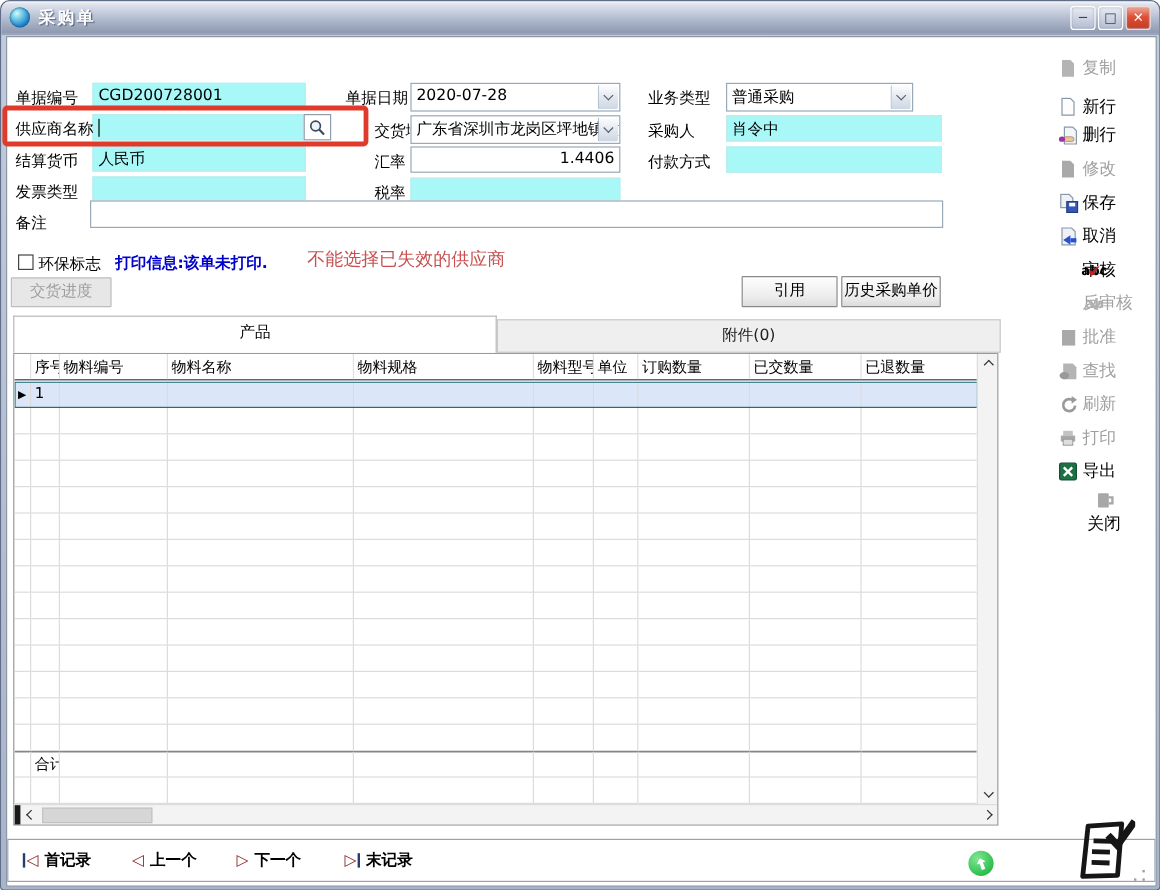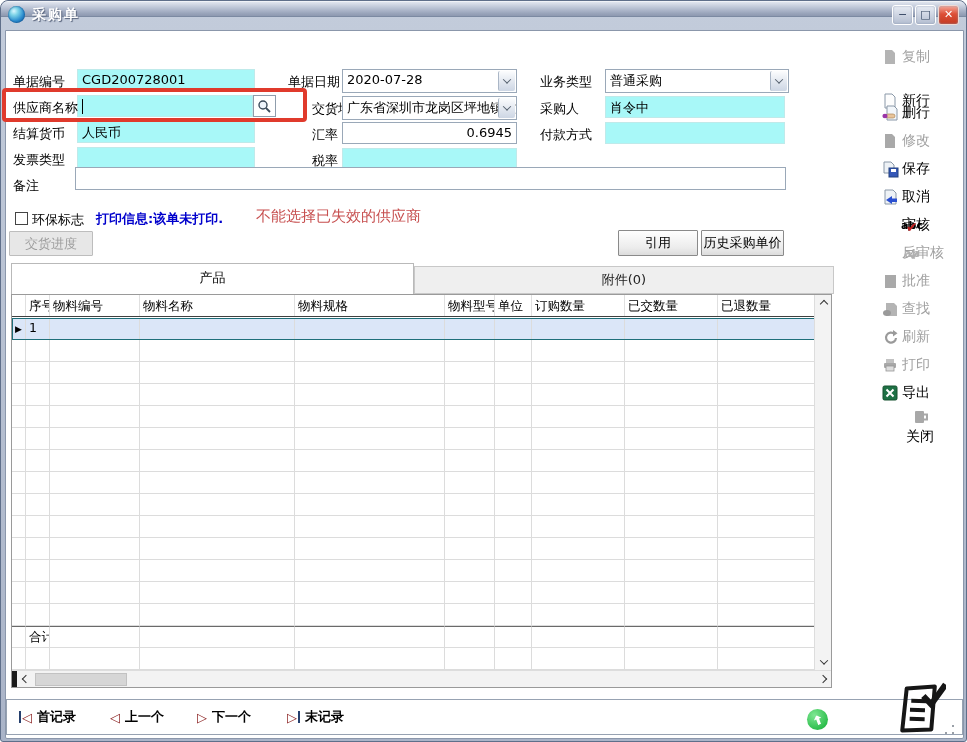--- a/index.html
+++ b/index.html
@@ -4,21 +4,21 @@
 <style>
   * { margin:0; padding:0; box-sizing:border-box; }
   html,body { width:967px; height:742px; font-family:"DejaVu Sans","Liberation Sans",sans-serif; }
   #window {
     position:relative; width:967px; height:742px;
     background:linear-gradient(180deg,#c3ccdb,#aab4c8);
     border:1px solid #5f6f8a; border-radius:8px 8px 3px 3px; overflow:hidden;
   }
   
   #titlebar {
-    position:absolute; left:0; top:0; width:100%; height:16px;
+    position:absolute; left:0; top:0; width:100%; height:28px;
     background:linear-gradient(180deg,#fdfdfe 0%,#dfe4ee 8%,#b7c0d2 50%,#9aa5bb 82%,#8e99b0 100%);
     border-bottom:1px solid #7c8aa2; border-radius:7px 7px 0 0;
   }
   .app-icon { position:absolute; left:7px; top:5px; width:17px; height:17px; border-radius:50%;
     background:radial-gradient(circle at 35% 30%, #d9f6ff 0%, #7fd4e8 25%, #2e8fd0 60%, #0b4f97 100%);
     box-shadow:inset 0 0 2px #06427d; }
   .title-text { position:absolute; left:31px; top:5px; font-size:14px; font-weight:bold; color:#ffffff;
     text-shadow:1px 1px 1px #56627a; letter-spacing:2px; }
   .winbtn { position:absolute; top:4px; width:21px; height:20px; border-radius:3px; border:1px solid #ffffff;
     background:linear-gradient(180deg,#e8ecf4,#b3bdd0); color:#31435f; font-size:11px; text-align:center; line-height:18px;
@@ -116,21 +116,21 @@
 
   <span class="lbl" style="left:287px;top:72px;">单据日期</span>
   <div class="fld combo" style="left:341px;top:68px;width:175px;height:24px;">
     <span>2020-07-28</span>
     <span class="dd">
         <i class="chev down"></i>
       </span>
   </div>
 
   <span class="lbl" style="left:539px;top:72px;">业务类型</span>
-  <div class="fld combo" style="left:604px;top:68px;width:184px;height:24px;">
+  <div class="fld combo" style="left:604px;top:68px;width:156px;height:24px;">
     <span>普通采购</span>
     <span class="dd">
         <i class="chev down"></i>
       </span>
   </div>
 
   <span class="lbl" style="left:12px;top:98px;z-index:31;">供应商名称</span>
   <div class="fld cyan" style="left:76px;top:94px;width:176px;height:22px;">
     <span></span>
     <span id="supplier-cursor"></span>
@@ -151,21 +151,21 @@
       </span>
   </div>
 
   <span class="lbl" style="left:539px;top:99px;">采购人</span>
   <div class="fld cyan" style="left:604px;top:95px;width:180px;height:22px;">肖令中</div>
 
   <span class="lbl" style="left:12px;top:124px;">结算货币</span>
   <div class="fld cyan" style="left:76px;top:120px;width:178px;height:22px;">人民币</div>
 
   <span class="lbl" style="left:311px;top:125px;">汇率</span>
-  <div class="fld white-f" style="left:341px;top:121px;width:175px;height:22px;text-align:right;">0.6945</div>
+  <div class="fld white-f" style="left:341px;top:121px;width:175px;height:22px;text-align:right;">1.4406</div>
 
   <span class="lbl" style="left:539px;top:125px;">付款方式</span>
   <div class="fld cyan" style="left:604px;top:121px;width:180px;height:22px;"></div>
 
   <span class="lbl" style="left:12px;top:150px;">发票类型</span>
   <div class="fld cyan" style="left:76px;top:146px;width:178px;height:22px;"></div>
 
   <span class="lbl" style="left:311px;top:151px;">税率</span>
   <div class="fld cyan" style="left:341px;top:147px;width:175px;height:22px;"></div>
 
@@ -412,21 +412,21 @@
   </div>
 
   <div class="sb-item" style="top:44px;">
     <span class="sb-ic">
         <svg width="16" height="16">
           <path d="M3 1 h7 l3 3 v11 h-10 z" fill="#b4b4b4"></path>
         </svg>
       </span>
     <span class="sb-lb dis">复制</span>
   </div>
-  <div class="sb-item" style="top:88px;">
+  <div class="sb-item" style="top:76px;">
     <span class="sb-ic">
         <svg width="16" height="16">
           <path d="M3 1 h7 l3 3 v11 h-10 z" fill="#fdfdfd" stroke="#8a98a8"></path>
         </svg>
       </span>
     <span class="sb-lb">新行</span>
   </div>
   <div class="sb-item" style="top:100px;">
     <span class="sb-ic">
         <svg width="17" height="16">

